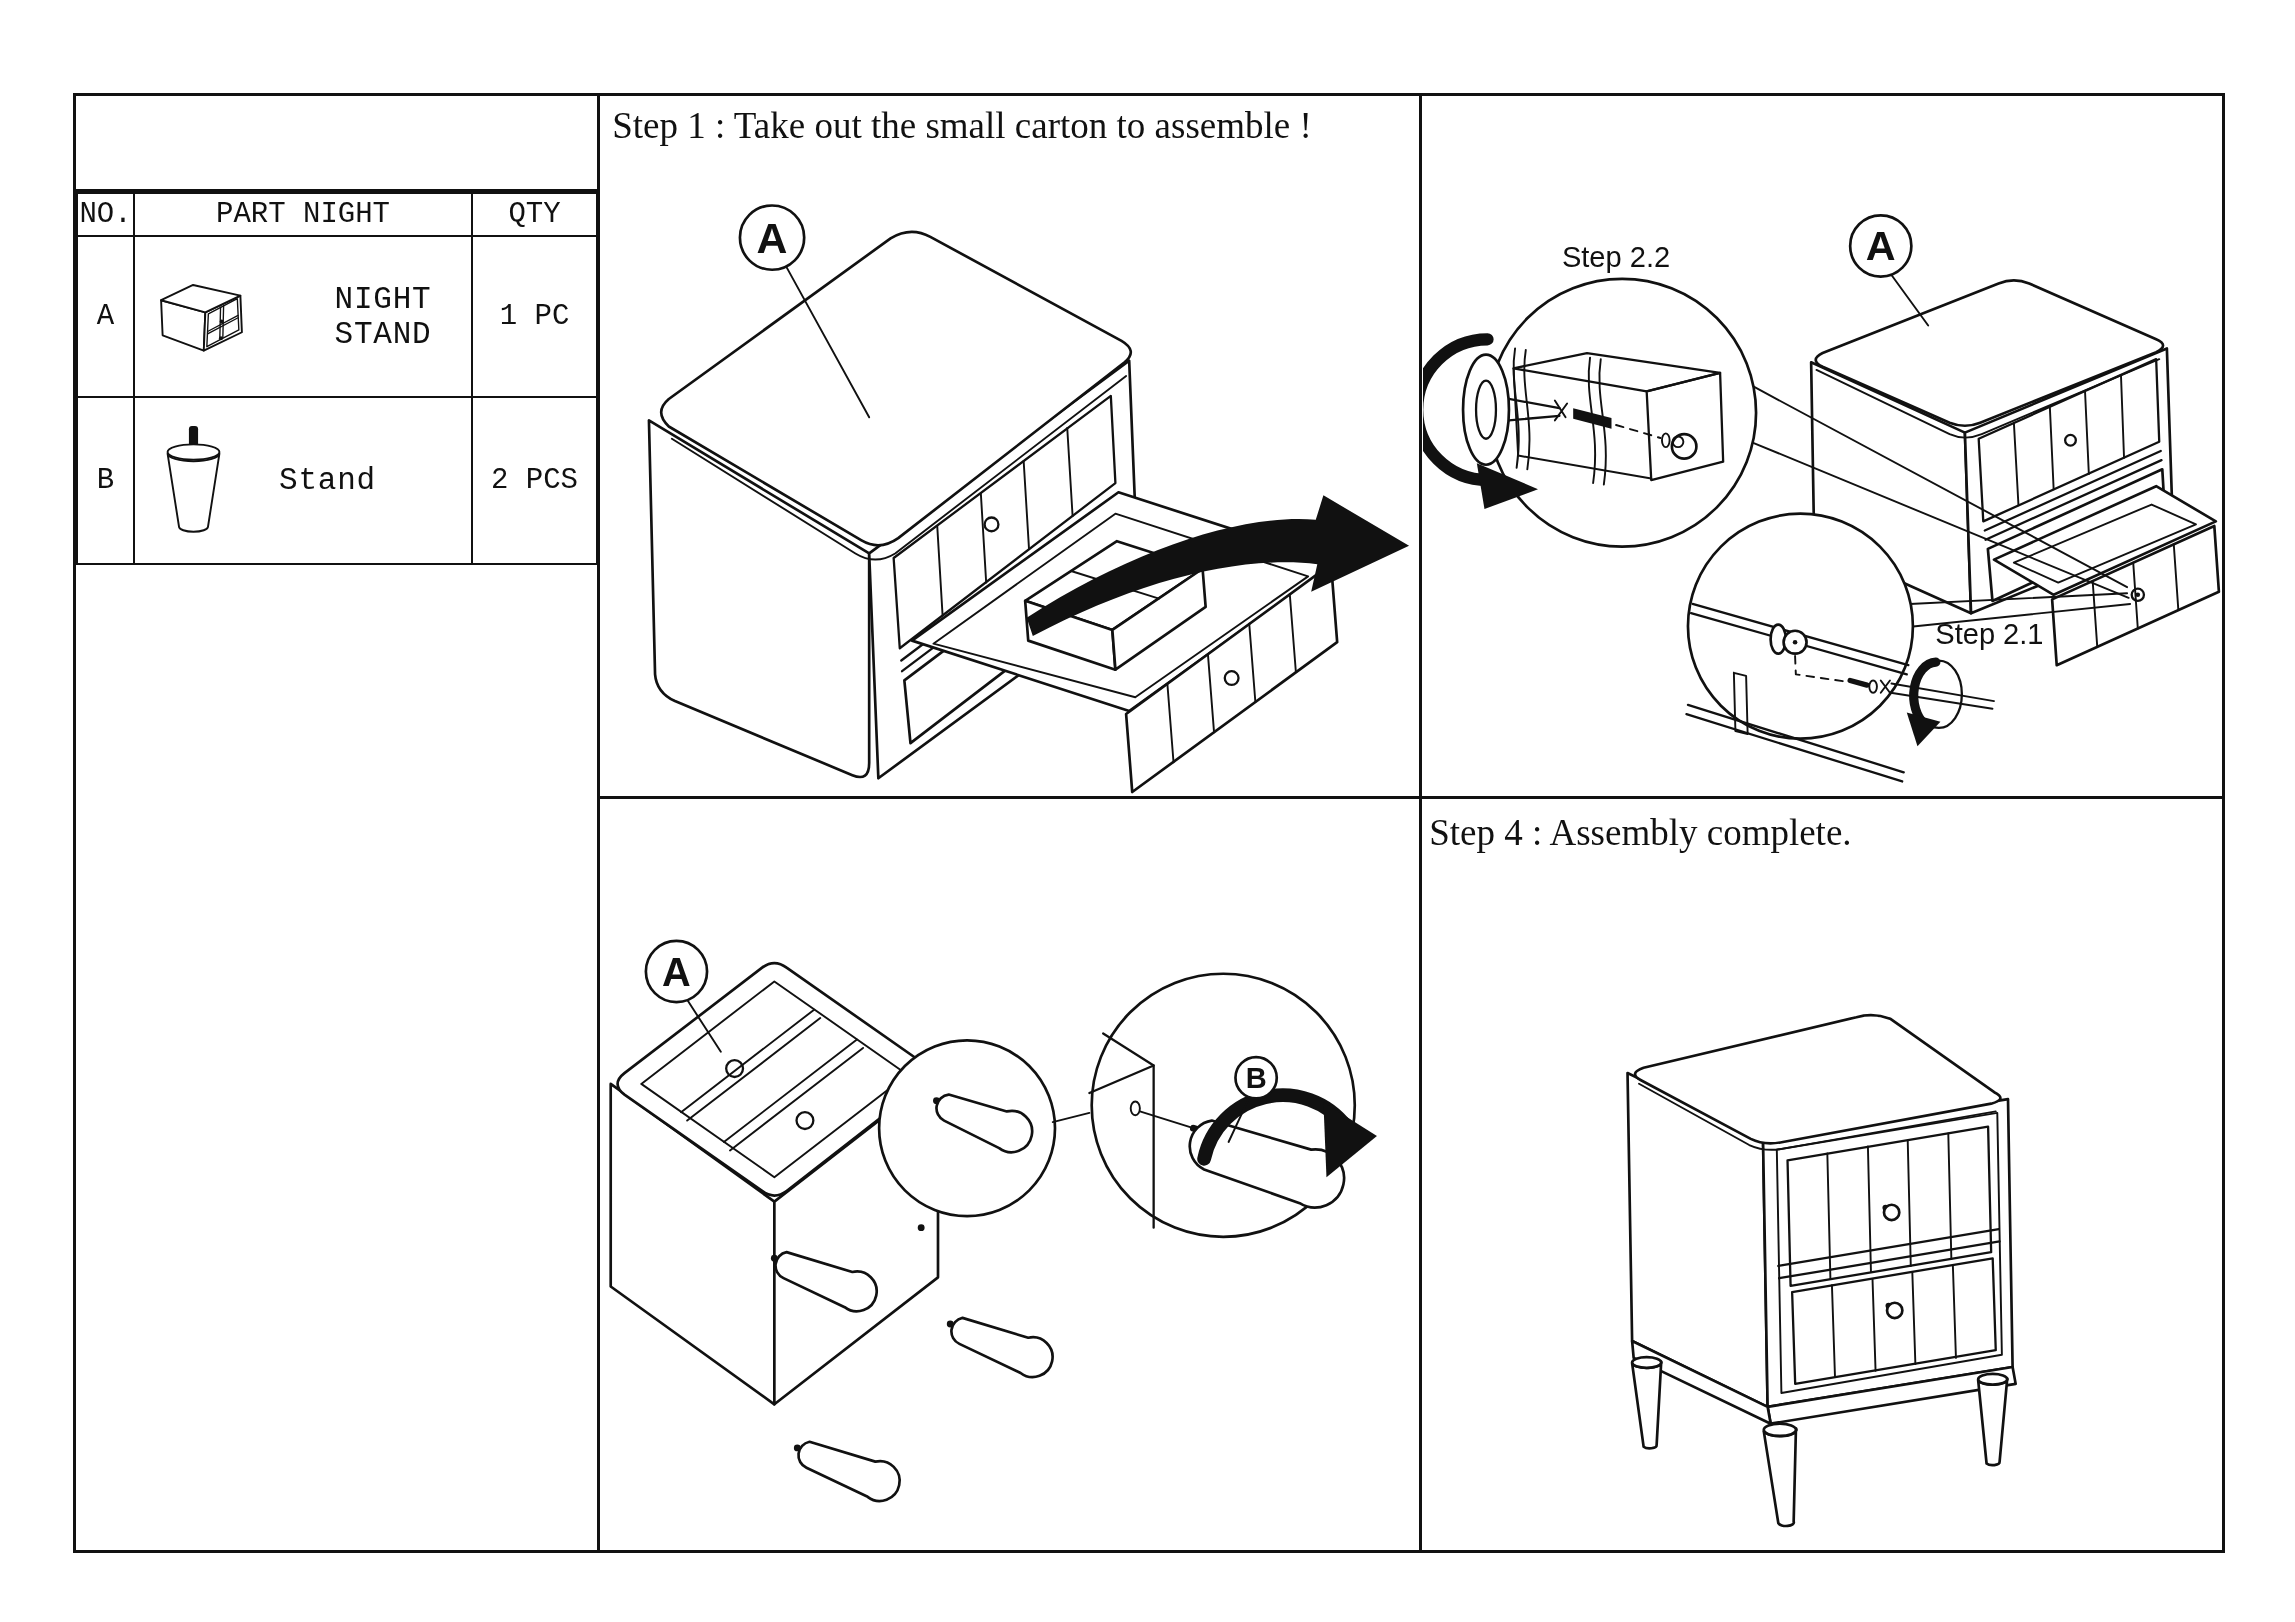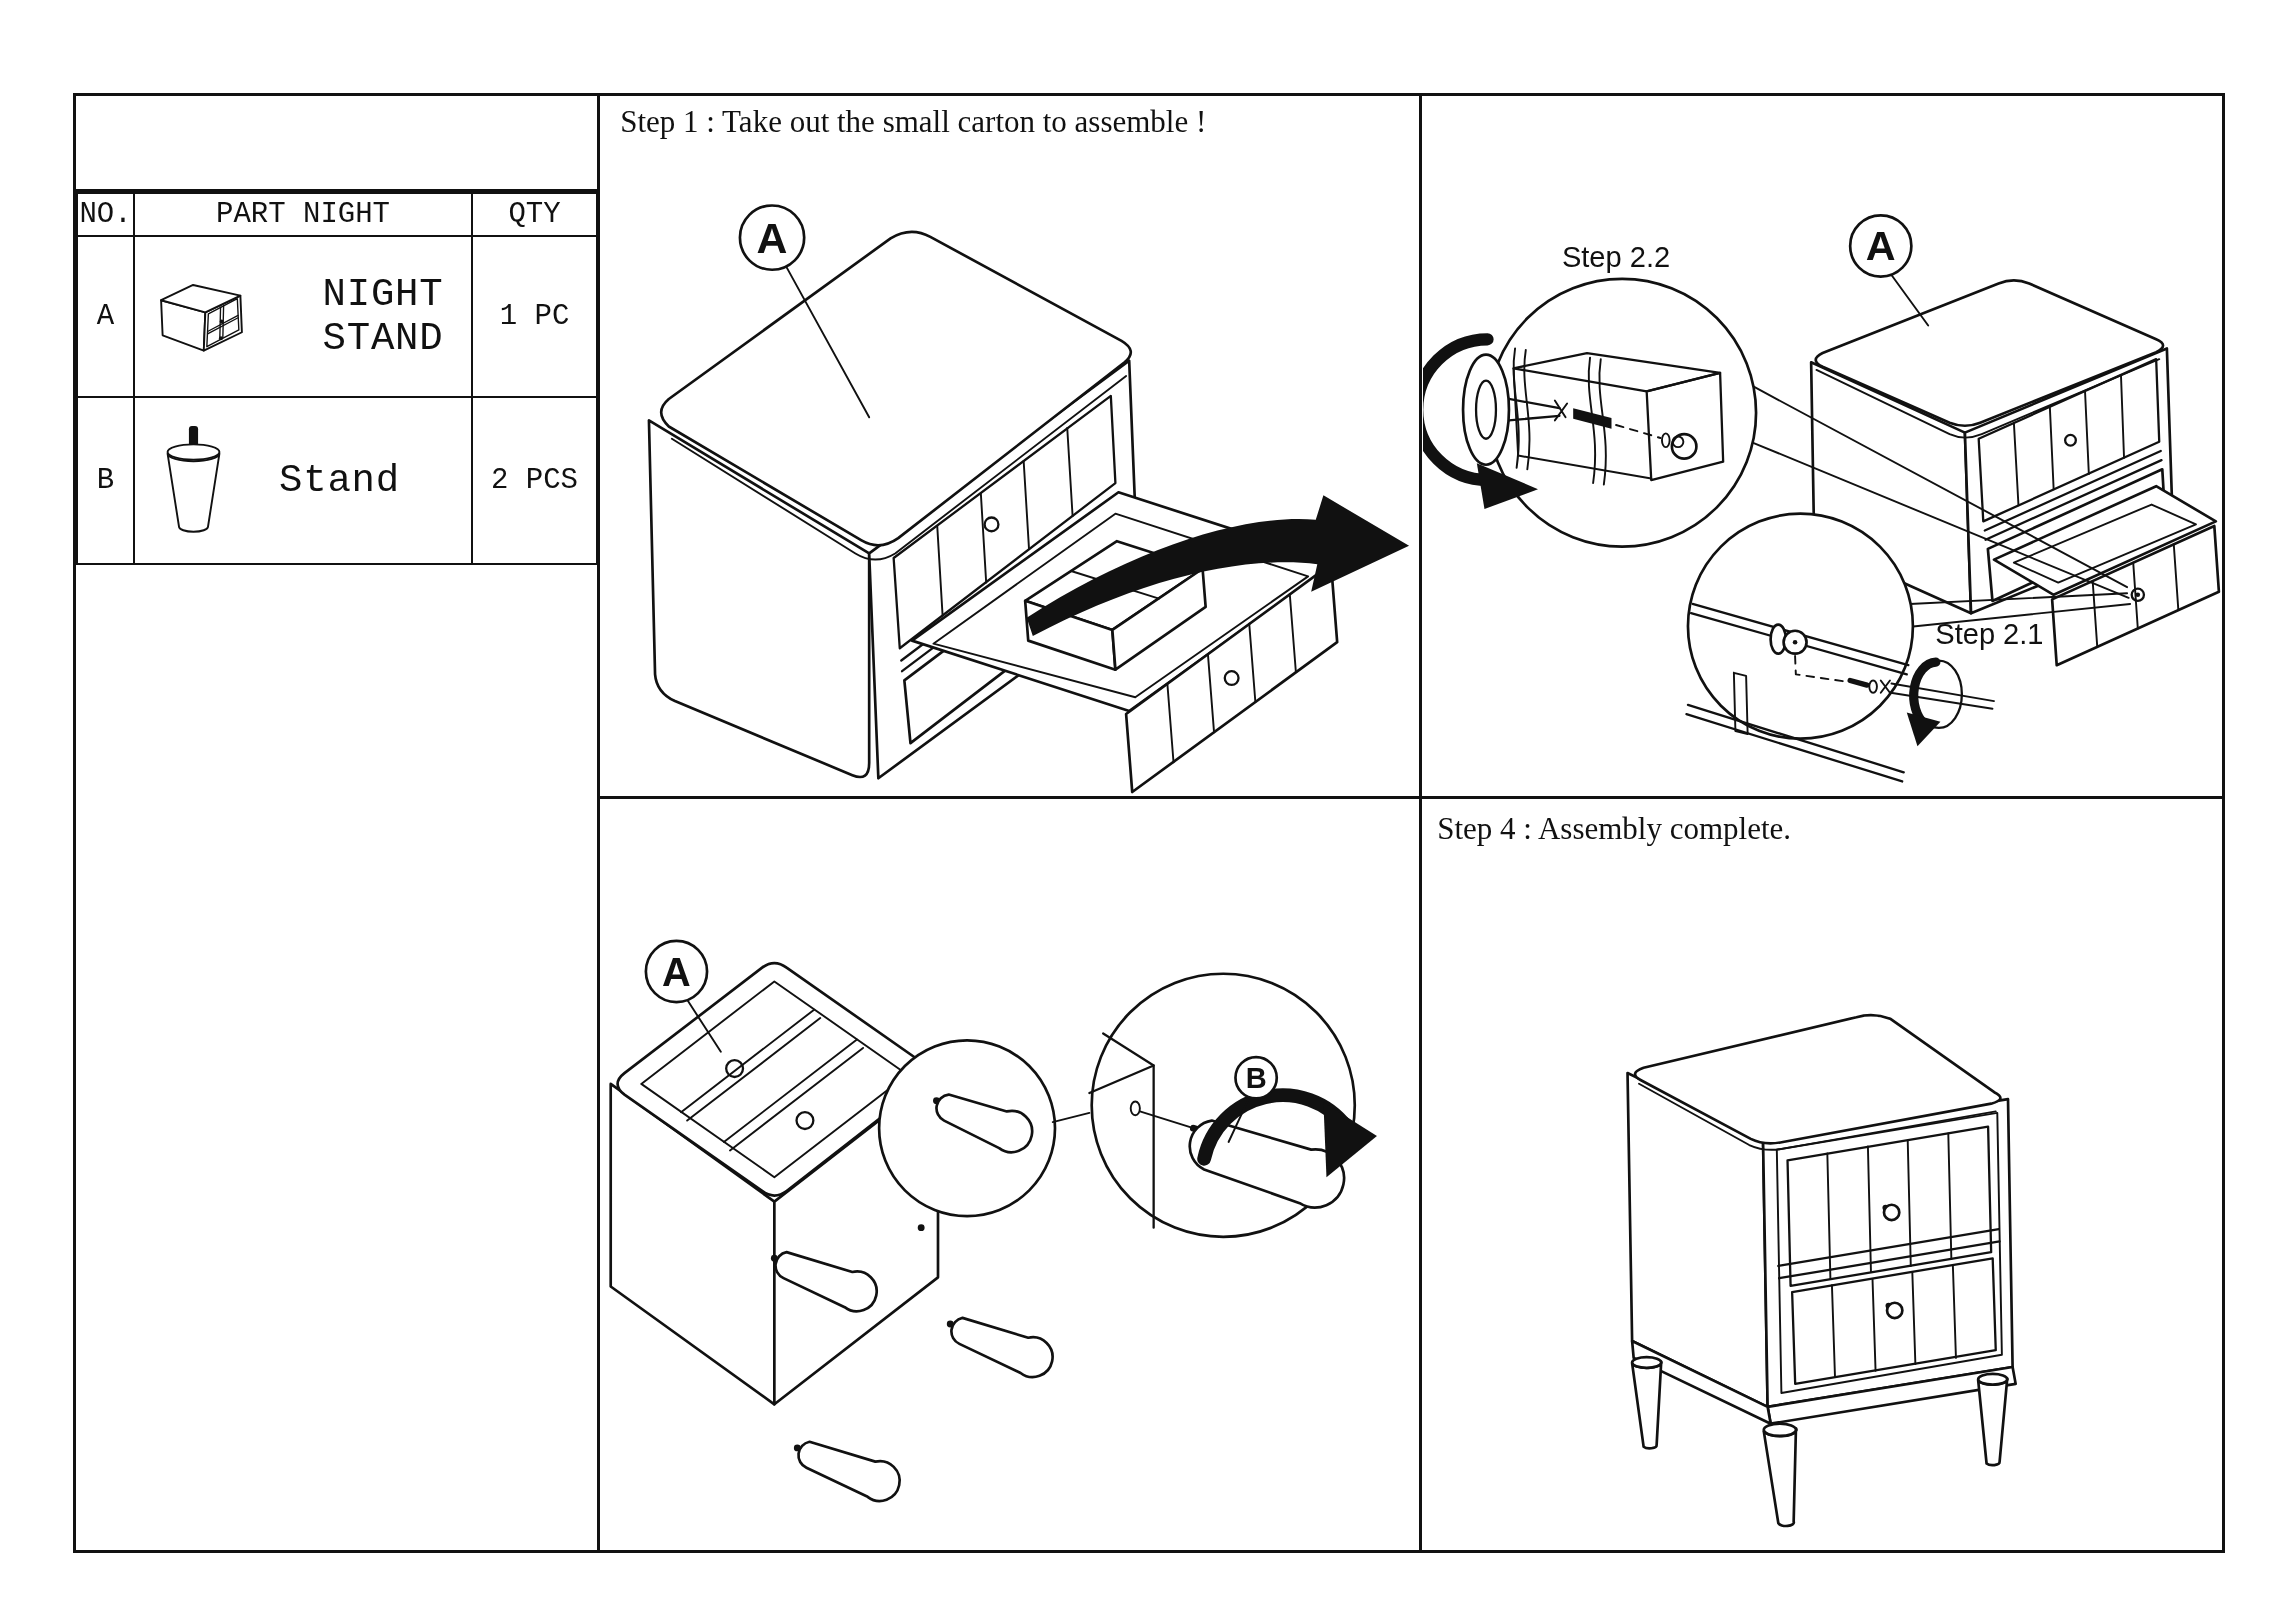--- a/index.html
+++ b/index.html
@@ -13,32 +13,32 @@
   .left-top-cell{height:96px;border-bottom:3.1px solid #111;box-sizing:border-box;}
   table.parts{border-collapse:collapse;width:521px;table-layout:fixed;font-family:Liberation Mono, monospace;}
   table.parts th,table.parts td{border:2.3px solid #111;padding:0;font-weight:normal;
             text-align:center;vertical-align:middle;font-size:29px;}
   table.parts thead tr{height:43px;}
   tr.row-a{height:161px;}
   tr.row-b{height:167px;}
   td.part-cell{text-align:left;}
   .part-flex{display:flex;align-items:center;}
   .part-icon{margin-left:20px;flex:0 0 auto;display:block;}
-  .part-name{margin-left:47px;font-size:39px;letter-spacing:0.8px;}
+  .part-name{margin-left:47px;font-size:31px;letter-spacing:0.8px;}
   .qty-cell,.no-cell{font-size:31px;}
   
   .steps{position:absolute;left:524px;top:0;width:1622px;height:1454px;}
   .vdiv{position:absolute;left:819px;top:0;width:3.1px;height:1454px;background:#111;}
   .hdiv{position:absolute;left:0;top:700px;width:1622px;height:3.1px;background:#111;}
   .cell{position:absolute;overflow:hidden;}
   .cell.s1{left:0;top:0;width:819px;height:700px;}
   .cell.s2{left:823px;top:0;width:800px;height:700px;}
   .cell.s3{left:0;top:703px;width:819px;height:751px;}
   .cell.s4{left:817px;top:703px;width:800px;height:751px;}
-  .step-title{position:absolute;left:12.2px;top:7.7px;font-size:31px;white-space:nowrap;margin-left:8px;}
+  .step-title{position:absolute;left:12.2px;top:7.7px;font-size:37px;white-space:nowrap;}
   .cell.s3 .step-title,.cell.s4 .step-title{top:12.2px;}
   svg.drawing{position:absolute;left:0;top:0;}
   
   .ln{fill:none;stroke:#111;stroke-width:3;stroke-linejoin:round;stroke-linecap:round;}
   .lnf{fill:#fff;stroke:#111;stroke-width:3.5;stroke-linejoin:round;stroke-linecap:round;}
   .thin{stroke-width:2.5;}
   .hair{stroke-width:1.8;}
   .ink{fill:#111;stroke:none;}
   .inkline{fill:none;stroke:#111;stroke-linecap:round;}
   .dash{stroke-dasharray:10 9;}

